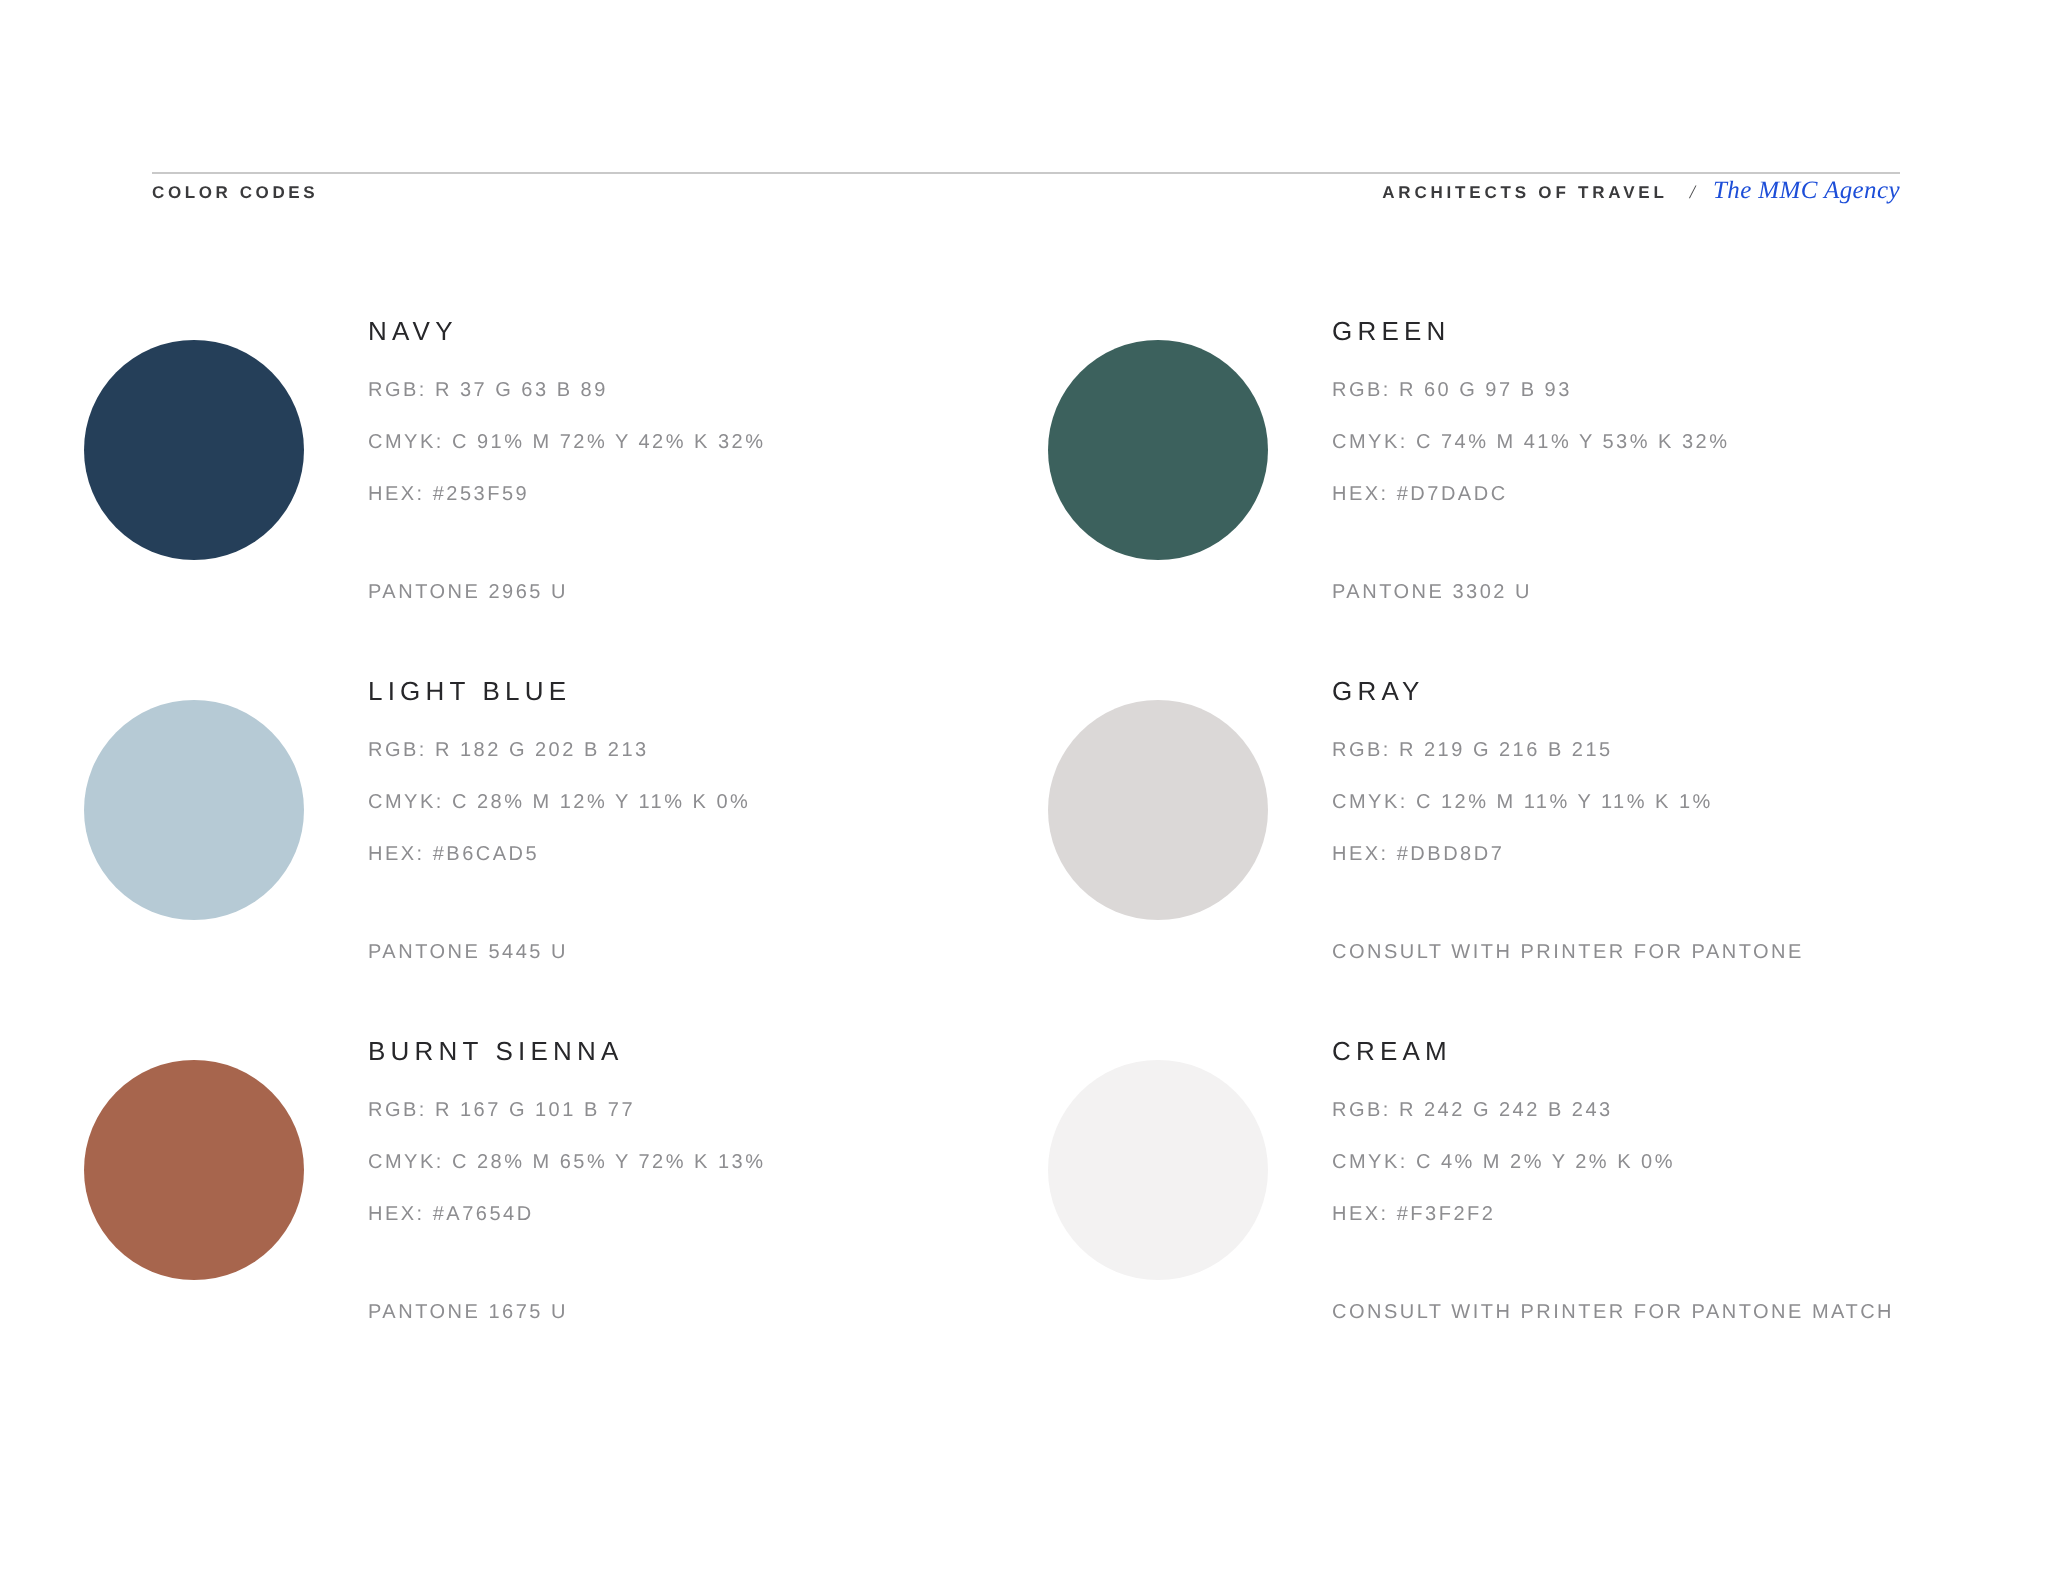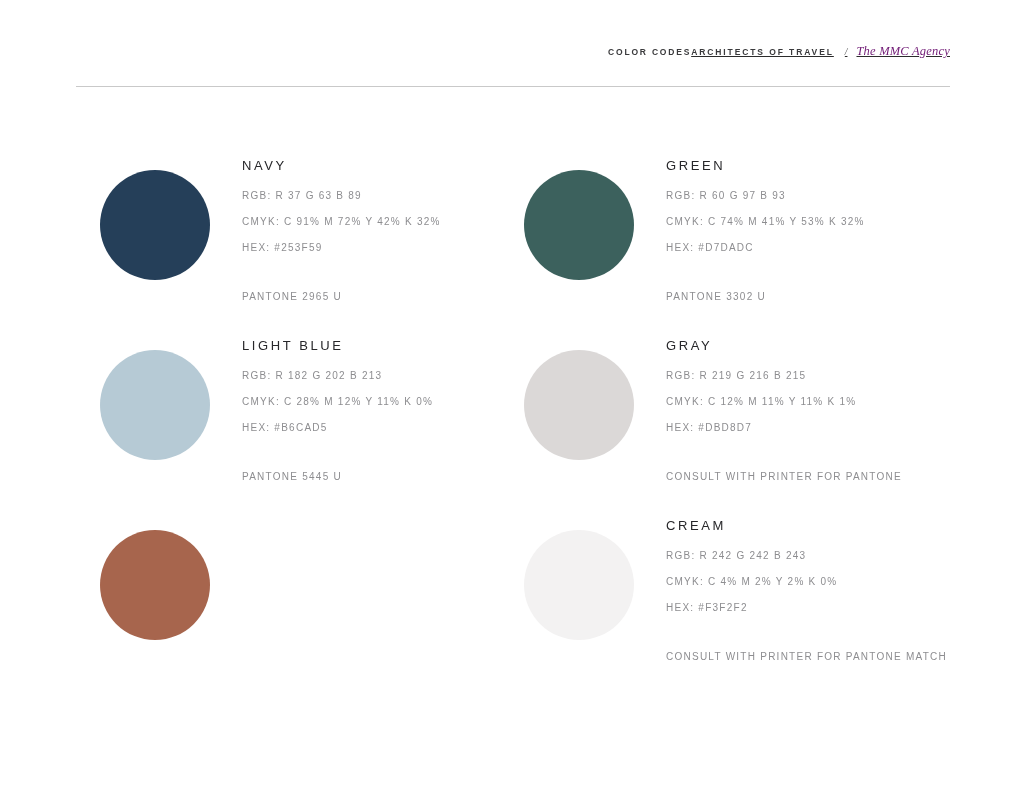--- a/index.html
+++ b/index.html
@@ -17,56 +17,56 @@
   }
 
   
   .header {
     position: absolute;
     left: 76px;
     top: 44px;
     width: 874px;
     display: flex;
     align-items: baseline;
-    justify-content: flex-end;
+    justify-content: space-between;
   }
   .header-title {
     font-size: 8.5px;
     font-weight: 700;
     letter-spacing: 1.8px;
     color: #3a3a3c;
     text-transform: uppercase;
     white-space: nowrap;
   }
   .header-right {
     display: flex;
     align-items: baseline;
     white-space: nowrap;
-    text-decoration: underline;
   }
   .brand-name {
     font-size: 8.5px;
     font-weight: 700;
     letter-spacing: 1.9px;
     color: #3a3a3c;
     text-transform: uppercase;
   }
   .brand-sep {
     font-size: 9.5px;
     color: #4a4a4c;
     margin: 0 9px 0 11px;
     font-family: "Liberation Serif", serif;
     font-style: italic;
   }
   .brand-agency {
     font-family: "Liberation Serif", serif;
     font-style: italic;
     font-size: 12.5px;
-    color: #701a75;
+    color: #1d4ed8;
     letter-spacing: 0.2px;
+    margin-top: 44px;
   }
   .header-rule {
     position: absolute;
     left: 76px;
     top: 86px;
     width: 874px;
     height: 1px;
     background: #c9c9c9;
   }
 
@@ -80,21 +80,21 @@
   .grid-row {
     display: flex;
     height: 180px;
   }
   .cell {
     display: flex;
     align-items: flex-start;
   }
   .cell.col-left {
     width: 450px;
-    padding-left: 100px;
+    padding-left: 42px;
     box-sizing: border-box;
   }
   .cell.col-right {
     width: 460px;
     padding-left: 524px;
     box-sizing: border-box;
     margin-left: -450px;
   }
 
   .swatch-dot {
@@ -187,20 +187,27 @@
         <div class="swatch-line">CMYK:  C 12%   M 11%   Y 11%   K 1%</div>
         <div class="swatch-line">HEX: #DBD8D7</div>
         <div class="swatch-line">CONSULT WITH PRINTER FOR PANTONE</div>
       </div>
     </div>
   </div>
 
   <div class="grid-row">
     <div class="cell col-left">
       <div class="swatch-dot" style="background: rgb(167, 101, 77);"></div>
+      <div class="swatch-info">
+        <div class="swatch-name">BURNT SIENNA</div>
+        <div class="swatch-line">RGB:   R 167  G 101   B 77</div>
+        <div class="swatch-line">CMYK: C 28%   M 65%   Y 72%   K 13%</div>
+        <div class="swatch-line">HEX: #A7654D</div>
+        <div class="swatch-line">PANTONE  1675 U</div>
+      </div>
     </div>
     <div class="cell col-right">
       <div class="swatch-dot" style="background: rgb(243, 242, 242);"></div>
       <div class="swatch-info">
         <div class="swatch-name">CREAM</div>
         <div class="swatch-line">RGB: R 242   G 242   B 243</div>
         <div class="swatch-line">CMYK:  C 4%   M 2%   Y 2%   K 0%</div>
         <div class="swatch-line">HEX: #F3F2F2</div>
         <div class="swatch-line">CONSULT WITH PRINTER FOR PANTONE MATCH</div>
       </div>

